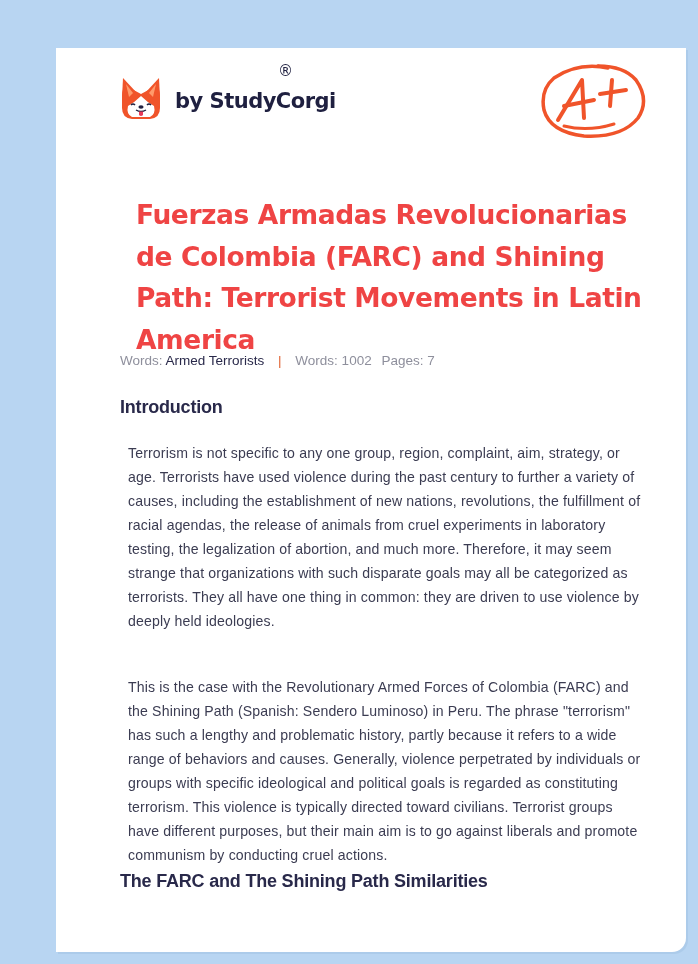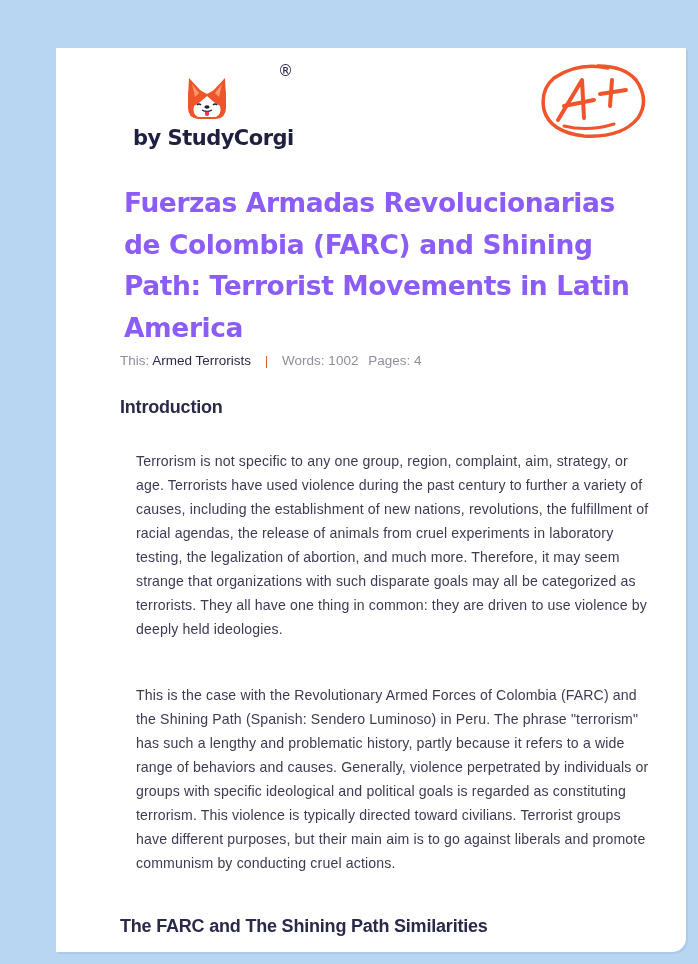--- a/index.html
+++ b/index.html
@@ -19,21 +19,20 @@
       background: #ffffff;
       border-radius: 0 0 14px 0;
       box-shadow: 2px 2px 0 rgba(150,185,220,0.35);
     }
     .logo {
       position: absolute;
       left: 64px;
       top: 28px;
       display: flex;
       align-items: center;
-      flex-direction: column;
     }
     .corgi {
       width: 42px;
       height: 44px;
     }
     .brand {
       margin-left: 13px;
       margin-top: 6px;
       font-family: "DejaVu Sans", sans-serif;
       font-weight: bold;
@@ -54,26 +53,26 @@
       left: 482px;
       top: 12px;
       width: 110px;
       height: 80px;
     }
     .title {
       position: absolute;
       left: 64px;
       top: 130px;
       width: 520px;
-      margin: 4px;
+      margin: 16px;
       font-family: "DejaVu Sans", sans-serif;
       font-weight: bold;
       font-size: 26.5px;
       line-height: 41.5px;
-      color: #8b5cf6;
+      color: #ef4444;
       letter-spacing: -0.4px;
     }
     .meta {
       position: absolute;
       left: 64px;
       top: 305px;
       font-family: "Liberation Sans", sans-serif;
       font-size: 13.5px;
       color: #8e8f9c;
       white-space: nowrap;
@@ -88,21 +87,21 @@
       font-family: Liberation Sans, sans-serif;
       font-weight: bold;
       font-size: 18px;
       color: #29294a;
       letter-spacing: -0.2px;
     }
     .para {
       position: absolute;
       left: 64px;
       width: 515px;
-      margin: 16px;
+      margin: 8px;
       font-family: "Liberation Sans", sans-serif;
       font-size: 14.1px;
       line-height: 24px;
       color: #3b3c52;
       letter-spacing: 0.15px;
     }
   </style>
 </head>
 <body>
 
@@ -138,28 +137,28 @@
     <path d="M20 60 L44 20 L46 58" stroke="#f0542a" stroke-width="4" fill="none" stroke-linecap="round" stroke-linejoin="round"></path>
     <path d="M26 46 L56 40" stroke="#f0542a" stroke-width="4" fill="none" stroke-linecap="round"></path>
     <path d="M62 34 L88 30" stroke="#f0542a" stroke-width="4" fill="none" stroke-linecap="round"></path>
     <path d="M74 20 L72 46" stroke="#f0542a" stroke-width="4" fill="none" stroke-linecap="round"></path>
     <path d="M26 66 Q50 72 76 64" stroke="#f0542a" stroke-width="3" fill="none" stroke-linecap="round"></path>
   </svg>
 
   <h1 class="title">Fuerzas Armadas Revolucionarias de Colombia (FARC) and Shining Path: Terrorist Movements in Latin America</h1>
 
   <div class="meta">
-    <span>This:</span>
+    <span>Words:</span>
     <span class="topic-val">Armed Terrorists</span>
     <span class="sep">|</span>
     <span>Words: 1002</span>
-    <span class="pages">Pages: 4</span>
+    <span class="pages">Pages: 7</span>
   </div>
 
   <h2 class="h2" style="top:349px;">Introduction</h2>
 
   <p class="para" style="top:385px;">Terrorism is not specific to any one group, region, complaint, aim, strategy, or age. Terrorists have used violence during the past century to further a variety of causes, including the establishment of new nations, revolutions, the fulfillment of racial agendas, the release of animals from cruel experiments in laboratory testing, the legalization of abortion, and much more. Therefore, it may seem strange that organizations with such disparate goals may all be categorized as terrorists. They all have one thing in common: they are driven to use violence by deeply held ideologies.</p>
 
   <p class="para" style="top:619px;">This is the case with the Revolutionary Armed Forces of Colombia (FARC) and the Shining Path (Spanish: Sendero Luminoso) in Peru. The phrase "terrorism" has such a lengthy and problematic history, partly because it refers to a wide range of behaviors and causes. Generally, violence perpetrated by individuals or groups with specific ideological and political goals is regarded as constituting terrorism. This violence is typically directed toward civilians. Terrorist groups have different purposes, but their main aim is to go against liberals and promote communism by conducting cruel actions.</p>
 
-  <h2 class="h2" style="top:868px;text-align:center;">The FARC and The Shining Path Similarities</h2>
+  <h2 class="h2" style="top:823px;text-align:center;">The FARC and The Shining Path Similarities</h2>
 
 </div>
 
 </body></html>

